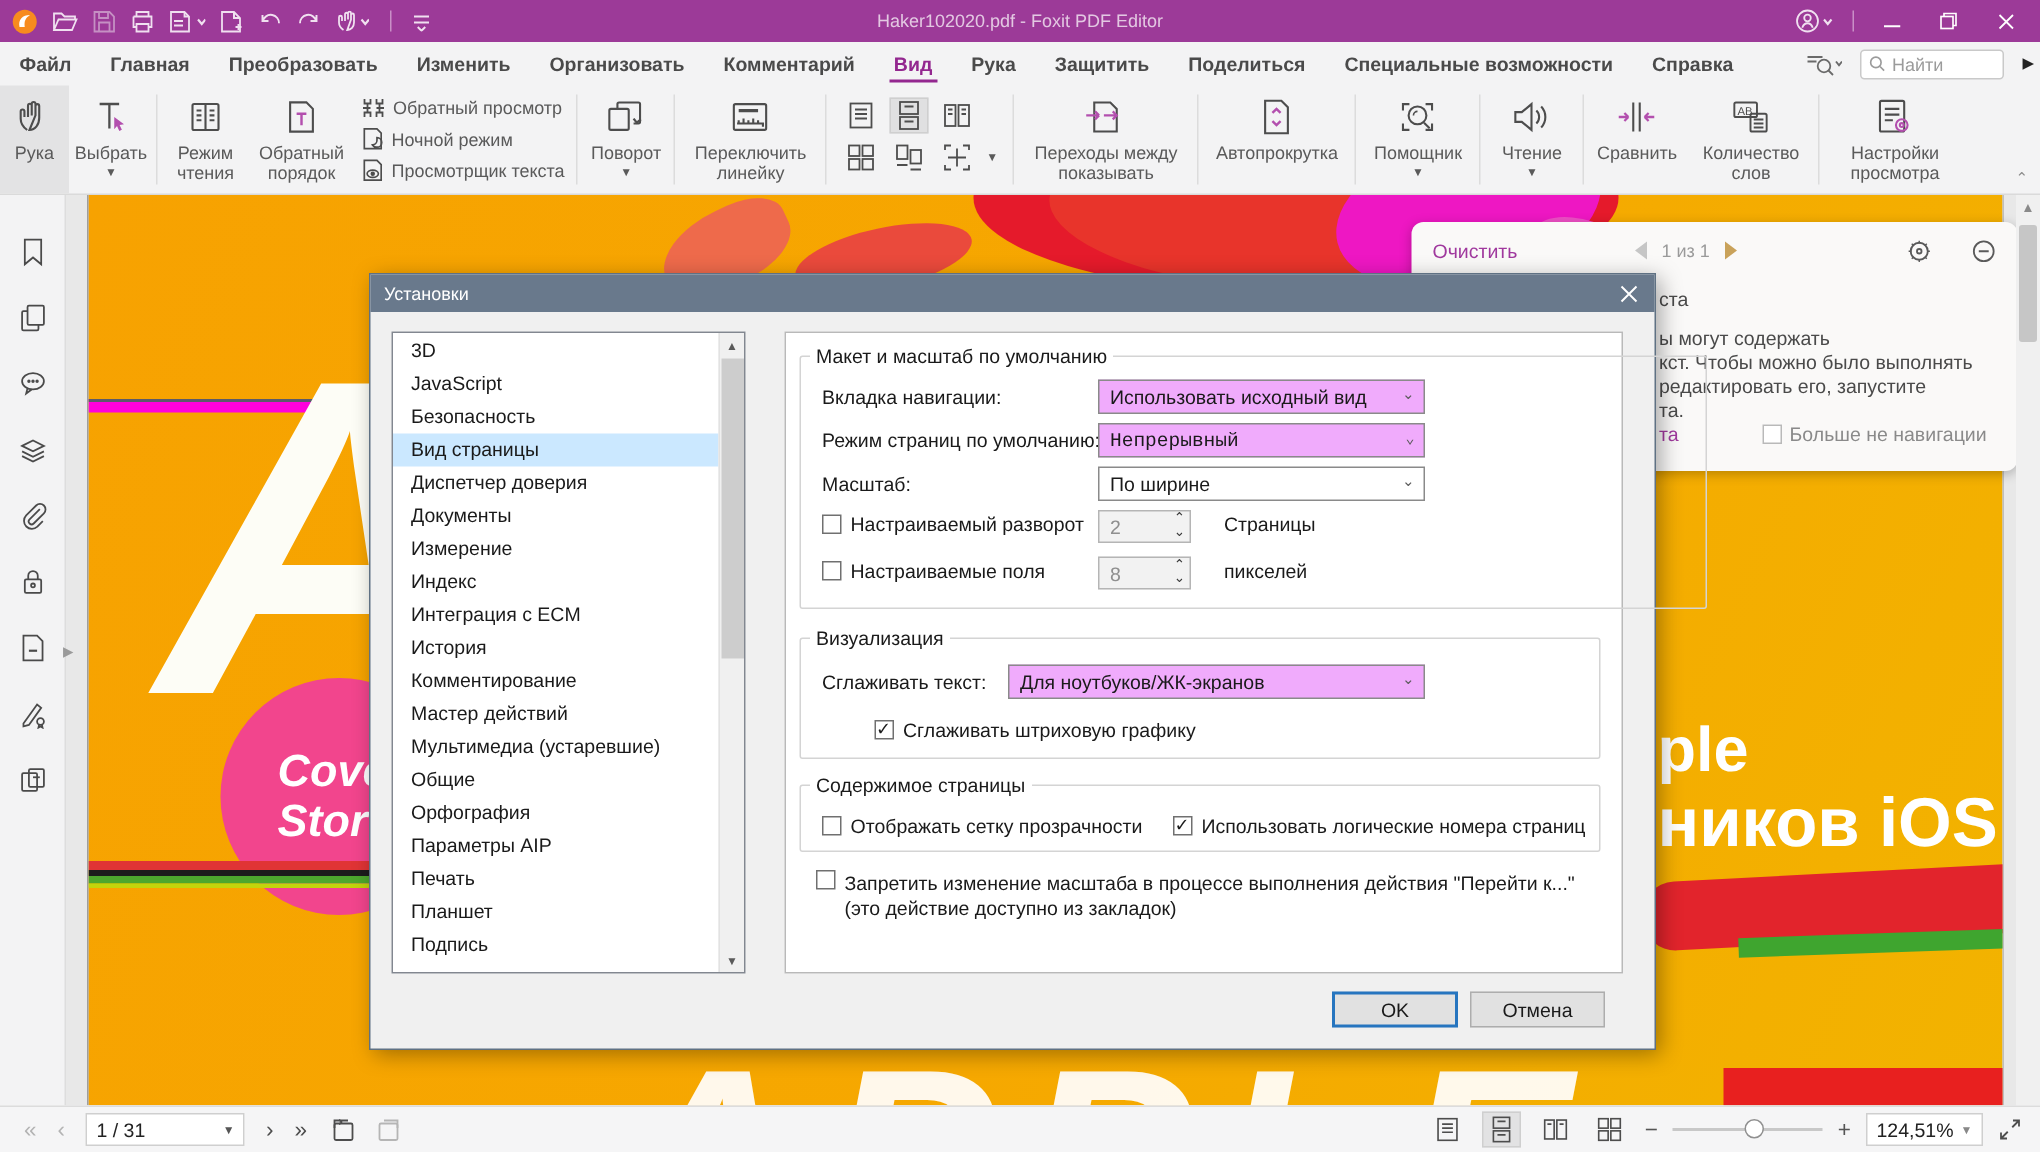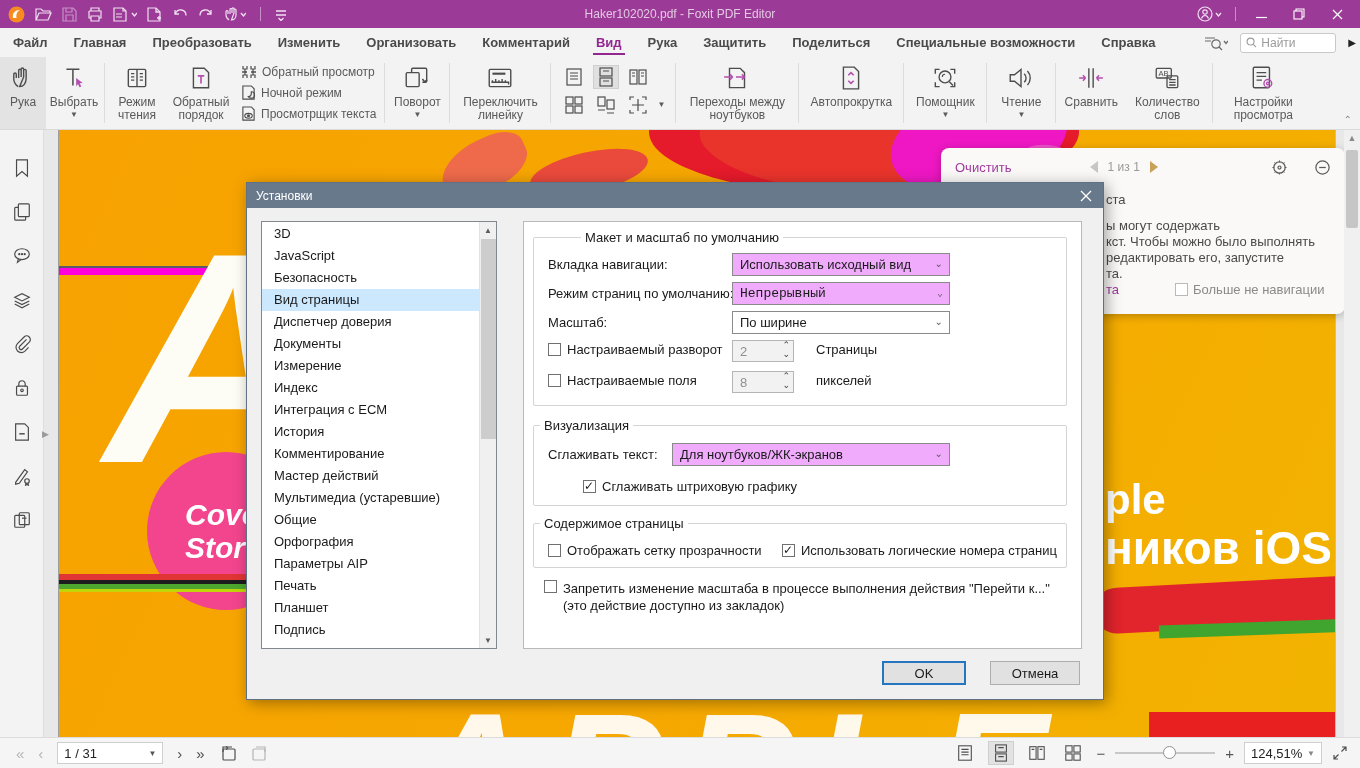--- a/index.html
+++ b/index.html
@@ -144,42 +144,42 @@
     background:#F0F0F0; border-left:1px solid #E2E2E2; }
   .list-scroll .sarrow { height:16px; display:flex; align-items:center; justify-content:center;
     color:#5A5A5A; font-size:8px; }
   .list-scroll .sarrow.down { position:absolute; bottom:0; left:0; right:0; }
   .list-scroll .sthumb { position:absolute; left:1px; top:17px; width:15px; height:200px; background:#CDCDCD; }
 
   .dlg-panel { position:absolute; left:276px; top:38px; width:559px; height:428px;
     background:#FFFFFF; border:1px solid #B9B9B9; font-size:13px; color:#1A1A1A; }
   fieldset { position:absolute; border:1px solid #D4D4D4; border-radius:2px; }
   legend { font-size:13px; color:#1A1A1A; padding:0 4px; margin-left:6px; }
-  .fs-layout { left:9px; top:8px; width:534px; height:176px;padding-left:41px; }
+  .fs-layout { left:9px; top:8px; width:605px; height:176px; }
   .fs-render { left:9px; top:196px; width:534px; height:88px; }
   .fs-content { left:9px; top:294px; width:534px; height:52px; }
   .frow { position:absolute; display:flex; align-items:center; }
   .flabel { color:#1A1A1A; }
   .combo { position:absolute; height:23px; border:1px solid #8A8A8A; display:flex;
     align-items:center; padding:0 22px 0 7px; font-size:13px; color:#1A1A1A; }
   .combo.gray { background:#f0abfc; }
   .combo.white { background:#FFFFFF; }
   .combo .chev { position:absolute; right:6px; top:4px; color:#5A5A5A; font-size:10px; }
   .spin { position:absolute; width:62px; height:22px; background:#F2F2F2; border:1px solid #B5B5B5;
     color:#8F8F8F; font-size:13px; display:flex; align-items:center; padding-left:7px; }
   .spin .arrows { position:absolute; right:3px; top:0px; display:flex; flex-direction:column;
     line-height:9px; font-size:9px; color:#3A3A3A; }
   .cb { width:13px; height:13px; background:#FFFFFF; border:1px solid #707070; position:relative;
     flex:none; }
   .cb.checked::after { content:"✓"; position:absolute; left:0px; top:-2px; font-size:12px;
     font-weight:bold; color:#1A1A1A; }
   .cb-label { margin-left:6px; }
   .forbid { position:absolute; left:20px; top:358px; display:flex; }
   .forbid .txt { margin-left:6px; line-height:17px; }
-  .dlg-buttons { position:absolute; right:23px; bottom:14px; display:flex; gap:24px;padding-left:35px; }
+  .dlg-buttons { position:absolute; right:33px; bottom:14px; display:flex; gap:8px;padding-left:35px; }
   .btn { height:24px; background:#E1E1E1; font-size:13px; color:#1A1A1A;
     display:flex; align-items:center; justify-content:center; }
   .btn-ok { width:84px; border:2px solid #2675BF; }
   .btn-cancel { width:90px; border:1px solid #ADADAD; }
 
   
   .statusbar { position:absolute; left:0; top:737px; width:1360px; height:31px;
     background:#F5F5F6; border-top:1px solid #DCDCDC; display:flex; align-items:center; font-size:13px; }
   .sb-left { display:flex; align-items:center; gap:14px; padding-left:16px; }
   .nav-glyph { font-size:15px; color:#B3B3B3; }
@@ -460,21 +460,21 @@
     </div>
   </div>
   <div class="rsep"></div>
   <div class="rbtn" style="width:118px">
     <span class="ric">
       <svg width="30" height="26" viewBox="0 0 28 24" fill="none">
           <path d="M7 3h10l4 4v14H7z" stroke="#4D4D4D" stroke-width="1.3"></path>
           <path d="M2 11h8M10 11l-2.5-2.5M10 11l-2.5 2.5M13 11h8M18.5 8.5L21 11l-2.5 2.5" stroke="#B34FAE" stroke-width="1.4"></path>
         </svg>
     </span>
-    <span class="rlabel">Переходы между ноутбуков</span>
+    <span class="rlabel">Переходы между показывать</span>
   </div>
   <div class="rsep"></div>
   <div class="rbtn" style="width:100px">
     <span class="ric">
       <svg width="26" height="26" viewBox="0 0 24 24" fill="none">
           <path d="M5 2h10l4 4v16H5z" stroke="#4D4D4D" stroke-width="1.3"></path>
           <path d="M9.5 9.5L12 7l2.5 2.5M9.5 14.5L12 17l2.5-2.5" stroke="#B34FAE" stroke-width="1.5"></path>
         </svg>
     </span>
     <span class="rlabel">Автопрокрутка</span>

